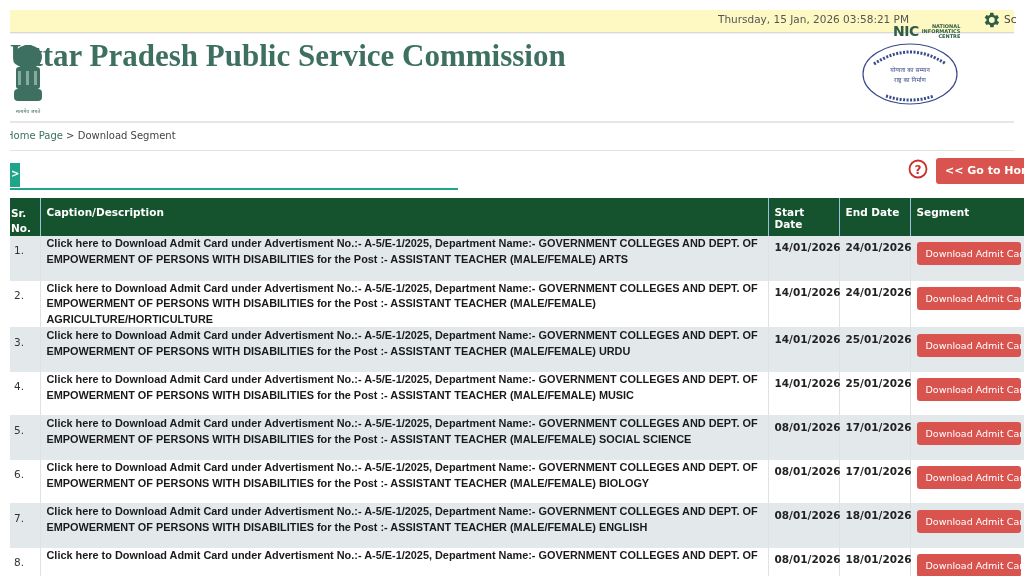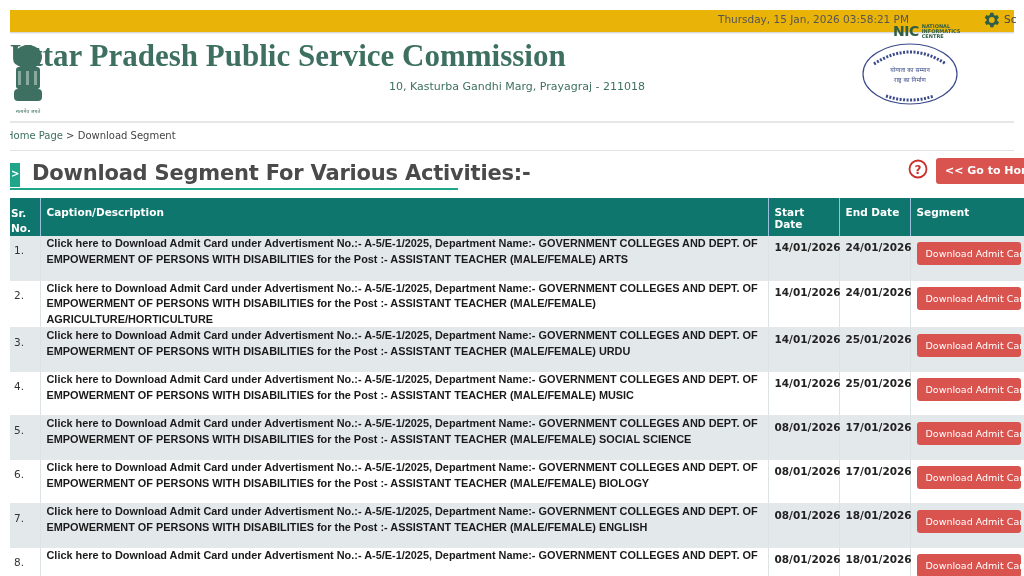--- a/index.html
+++ b/index.html
@@ -1,20 +1,20 @@
 <!DOCTYPE html>
 <html><head>
 <meta charset="utf-8">
 <style>
   html, body { margin:0; padding:0; background:#ffffff; }
   body { width:1024px; height:576px; overflow:hidden; position:relative; font-family:"DejaVu Sans", sans-serif; color:#333; }
   .page { position:absolute; left:10px; top:0; width:1014px; height:576px; overflow:hidden; }
 
   
-  .topbar { position:absolute; left:0; top:10px; width:1004px; height:22px; background:#eab308; border-bottom:1px solid #d8d8d8; box-shadow:0 1px 1px rgba(0,0,0,0.05); }
+  .topbar { position:absolute; left:0; top:10px; width:1004px; height:22px; background:#fef9c3; border-bottom:1px solid #d8d8d8; box-shadow:0 1px 1px rgba(0,0,0,0.05);text-align:right; }
   .datetime { position:absolute; left:708px; top:3px; font-size:10.5px; color:#555; white-space:nowrap; }
   .nic { position:absolute; left:883px; top:12px; height:18px; display:flex; align-items:center; gap:3px; }
   .nic-mark { font-family:"DejaVu Sans", sans-serif; font-weight:bold; font-size:14px; color:#2f5e46; letter-spacing:-0.5px; }
   .nic-text { font-size:5px; line-height:5px; color:#2f5e46; font-weight:bold; }
   .gear { position:absolute; left:971px; top:0px; width:20px; height:20px; }
   .gear-label { position:absolute; left:994px; top:3px; font-size:10.5px; color:#444; }
 
   
   .header { position:absolute; left:0; top:33px; width:1004px; height:88px; border-bottom:2px solid #e6e6e6; }
   .emblem { position:absolute; left:0; top:8px; width:36px; height:76px; }
@@ -33,21 +33,21 @@
   .sec-tab { position:absolute; left:0; top:3px; width:10px; height:24px; background:#1fa58a; }
   .sec-tab span { position:absolute; left:1px; top:5px; color:#fff; font-size:10px; font-weight:bold; }
   .sec-title { position:absolute; left:22px; top:1px; font-size:21px; font-weight:bold; color:#4a4a4a; white-space:nowrap; letter-spacing:-0.2px; }
   .sec-underline { position:absolute; left:0; top:28px; width:448px; height:2px; background:#1fa58a; }
 
   .help { position:absolute; left:898px; top:159px; width:20px; height:20px; }
   .go-home { position:absolute; left:926px; top:158px; width:100px; height:26px; background:#d9534f; border-radius:3px; color:#fff; font-size:11px; font-weight:bold; line-height:26px; padding-left:9px; box-sizing:border-box; white-space:nowrap; cursor:pointer; }
 
   
   .tbl { position:absolute; left:0; top:198px; border-collapse:collapse; table-layout:fixed; width:1014px; }
-  .tbl th { background:#0f766e; color:#fff; font-size:10.5px; font-weight:bold; text-align:left; vertical-align:top; padding:8px 6px 0 6px; height:34px; border-right:1px solid #9cc0e2; box-sizing:border-box; }
+  .tbl th { background:#14532d; color:#fff; font-size:10.5px; font-weight:bold; text-align:left; vertical-align:top; padding:8px 6px 0 6px; height:34px; border-right:1px solid #9cc0e2; box-sizing:border-box; }
   .tbl th.c-sr { padding-left:1px; line-height:15px; padding-top:8px; }
   .tbl td { font-size:10px; vertical-align:top; padding:8px 6px 0 6px; height:44px; box-sizing:border-box; border-right:1px solid #dde2e5; border-bottom:1px solid #e5e8ea; }
   .tbl tr.odd td { background:#e3e8eb; }
   .tbl tr.even td { background:#ffffff; }
   .tbl td.c-sr { color:#333; font-size:10.5px; padding-left:4px; }
   .tbl td.c-desc { font-family:"Liberation Sans", sans-serif; font-weight:bold; font-size:10.9px; line-height:15.5px; color:#1a1a1a; padding-top:0; }
   .tbl td.c-date { font-weight:bold; font-size:10.5px; color:#222; padding-top:5px; white-space:nowrap; }
   .tbl td.c-act { padding-top:6px; overflow:hidden; }
   .dl-btn { display:inline-block; background:#d9534f; color:#fff; font-size:9.5px; white-space:nowrap; height:23px; line-height:23px; padding:0 9px; border-radius:3px; width:104px; box-sizing:border-box; overflow:hidden; cursor:pointer; }
 </style>
@@ -78,42 +78,40 @@
         <ellipse cx="18" cy="16" rx="14" ry="12"></ellipse>
         <rect x="6" y="26" width="24" height="22" rx="3"></rect>
         <rect x="4" y="48" width="28" height="12" rx="4"></rect>
         <rect x="8" y="30" width="3" height="14" fill="#fff" opacity="0.4"></rect>
         <rect x="16" y="30" width="3" height="14" fill="#fff" opacity="0.4"></rect>
         <rect x="24" y="30" width="3" height="14" fill="#fff" opacity="0.4"></rect>
       </g>
       <text x="18" y="72" font-size="5" text-anchor="middle" fill="#3d7060">सत्यमेव जयते</text>
     </svg>
     <div class="title">Uttar Pradesh Public Service Commission</div>
-    <div class="address">10, Kasturba Gandhi Marg, Prayagraj - 211018</div>
     <svg class="seal" viewBox="0 0 100 64">
       <ellipse cx="50" cy="32" rx="47" ry="30" fill="none" stroke="#3a4a8a" stroke-width="1.2"></ellipse>
       <path d="M14 22 Q50 -2 86 22" fill="none" stroke="#3a4a8a" stroke-width="3" stroke-dasharray="2 1.5"></path>
       <text x="50" y="30" font-size="6" text-anchor="middle" fill="#3a4a8a">योग्यता का सम्मान</text>
       <text x="50" y="40" font-size="6" text-anchor="middle" fill="#3a4a8a">राष्ट्र का निर्माण</text>
       <path d="M26 54 Q50 62 74 54" fill="none" stroke="#3a4a8a" stroke-width="3" stroke-dasharray="2 1.5"></path>
     </svg>
   </div>
 
   <div class="breadcrumb">
     <span class="bc-home">Home Page</span>
     <span class="bc-sep">&gt;</span>
     <span>Download Segment</span>
   </div>
   <div class="bc-line"></div>
 
   <div class="sec-head">
     <div class="sec-tab">
         <span>&gt;</span>
       </div>
-    <div class="sec-title">Download Segment For Various Activities:-</div>
     <div class="sec-underline"></div>
   </div>
 
   <svg class="help" viewBox="0 0 20 20">
     <circle cx="10" cy="10" r="8.5" fill="none" stroke="#c9302c" stroke-width="1.8"></circle>
     <text x="10" y="14.5" font-size="12" font-weight="bold" text-anchor="middle" fill="#c9302c" font-family="DejaVu Sans, sans-serif">?</text>
   </svg>
   <div class="go-home">&lt;&lt; Go to Home</div>
 
   <table class="tbl">

